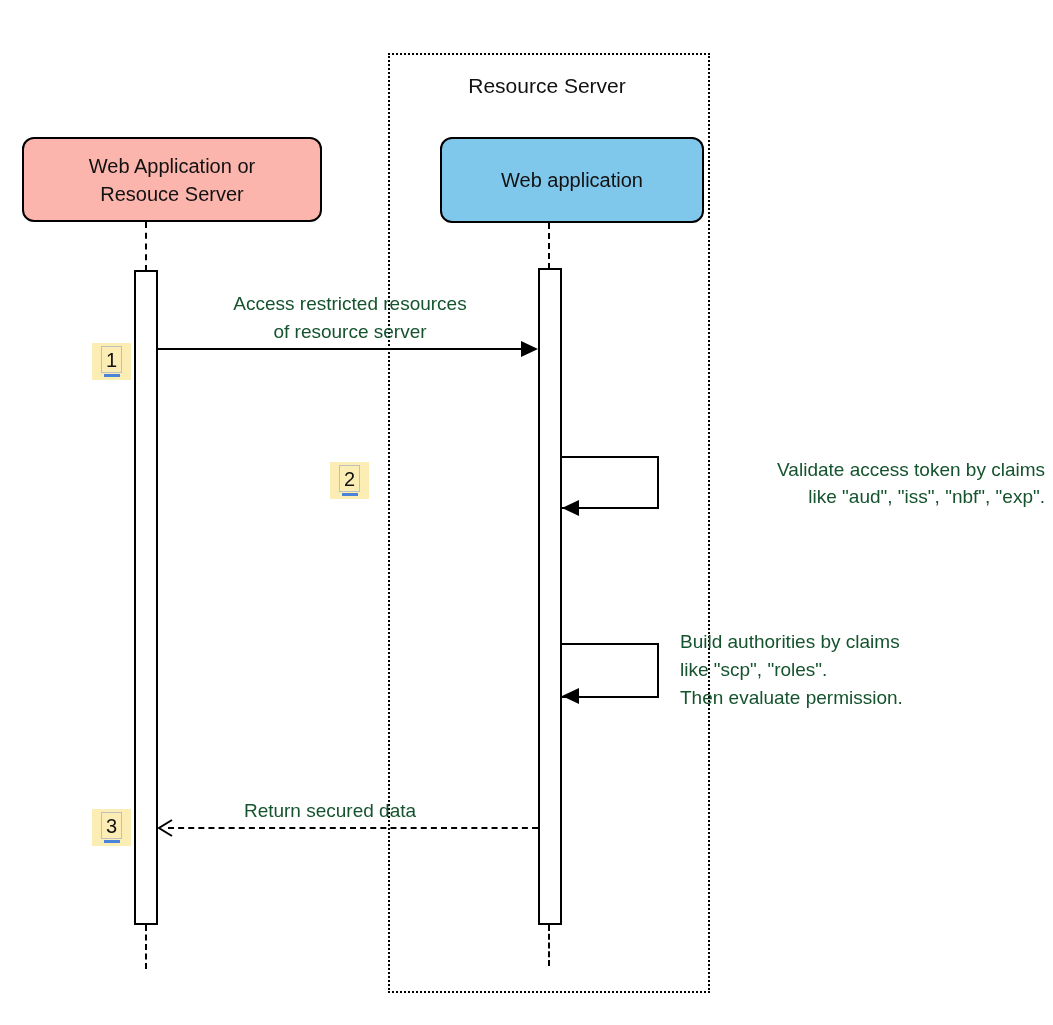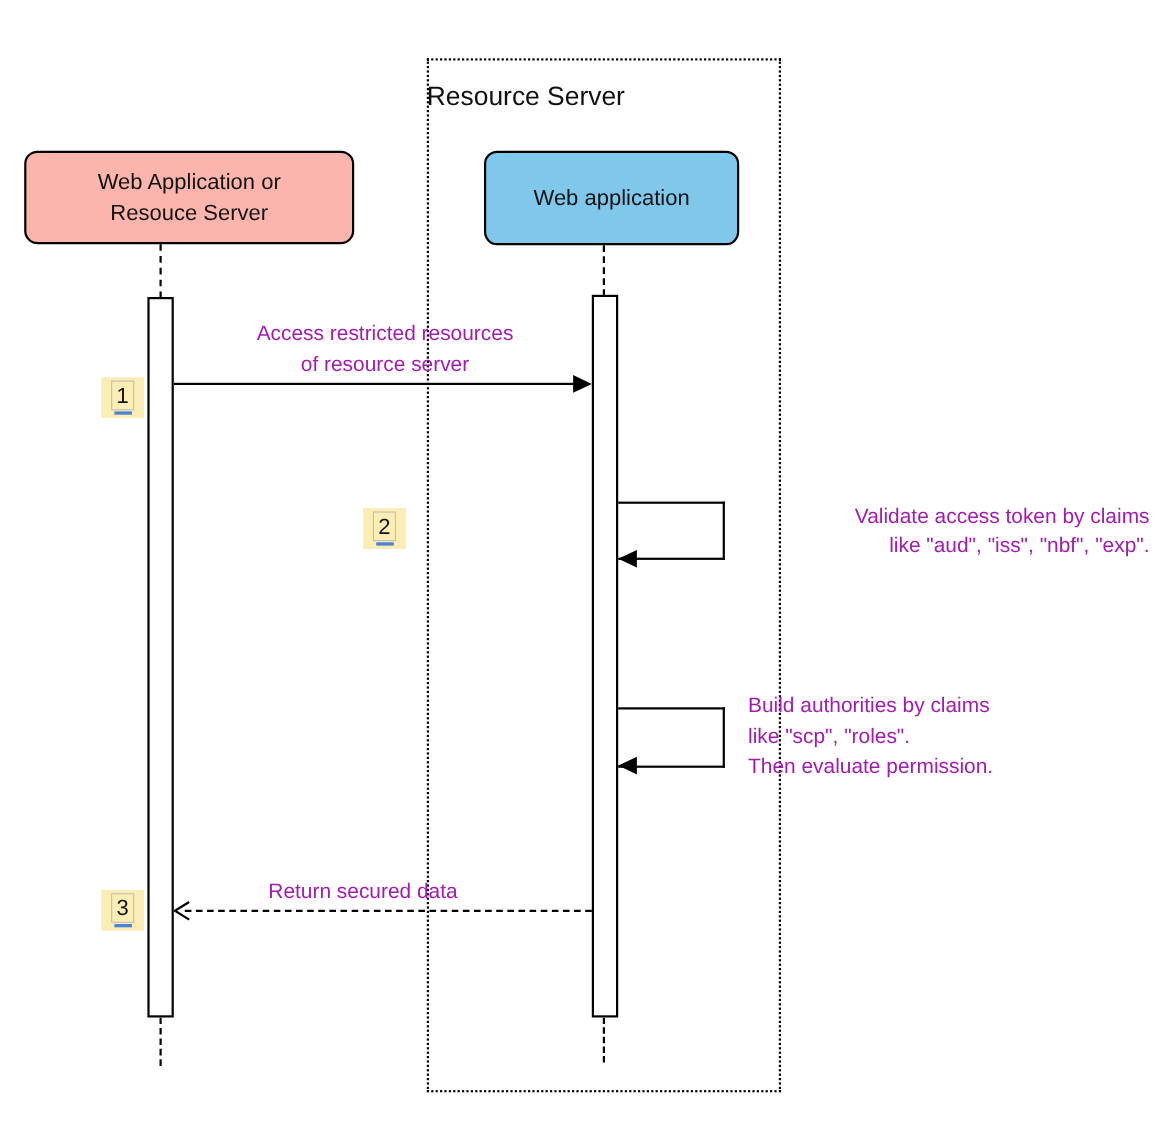--- a/index.html
+++ b/index.html
@@ -13,22 +13,22 @@
     overflow: hidden;
   }
   .abs { position: absolute; }
 
   
   .frame {
     border: 2px dotted #000000;
     background: transparent;
   }
   .frame-title {
-    font-size: 24px;
-    text-align: left;
+    font-size: 21px;
+    text-align: center;
     color: #111;
   }
 
   
   .actor {
     border: 2px solid #000000;
     border-radius: 12px;
     display: flex;
     align-items: center;
     justify-content: center;
@@ -53,21 +53,21 @@
     background: #ffffff;
     border: 2px solid #000000;
     box-sizing: border-box;
   }
 
   
   .msg-text {
     font-size: 19px;
     line-height: 28px;
     white-space: pre-line;
-    color: #a21caf;
+    color: #14532d;
   }
   .msg-text.center { text-align: center; }
 
   
   .line-solid  { height: 0; border-top: 2px solid #000000; }
   .line-dashed { height: 0; border-top: 2px dashed #000000; }
 
   
   .head-right {
     width: 0; height: 0;
@@ -126,21 +126,21 @@
   <div class="abs frame" style="left:388px; top:53px; width:318px; height:936px;"></div>
   <div class="abs frame-title" style="left:388px; top:74px; width:318px;">Resource Server</div>
 
   <div class="abs lifeline" style="left:145px; top:222px; height:49px;"></div>
   <div class="abs lifeline" style="left:145px; top:925px; height:44px;"></div>
   <div class="abs lifeline" style="left:548px; top:223px; height:46px;"></div>
   <div class="abs lifeline" style="left:548px; top:925px; height:41px;"></div>
 
   <div class="abs actor client" style="left:22px; top:137px; width:300px; height:85px;">Web Application or
 Resouce Server</div>
-  <div class="abs actor server" style="left:440px; top:137px; width:232px; height:86px;">Web application</div>
+  <div class="abs actor server" style="left:440px; top:137px; width:264px; height:86px;">Web application</div>
 
   <div class="abs activation" style="left:134px; top:270px; width:24px; height:655px;"></div>
   <div class="abs activation" style="left:538px; top:268px; width:24px; height:657px;"></div>
 
   <div class="abs msg-text center" style="left:155px; top:290px; width:390px;">Access restricted resources
 of resource server</div>
   <div class="abs line-solid" style="left:158px; top:348px; width:366px;"></div>
   <div class="abs head-right" style="left:521px; top:341px;"></div>
   <div class="abs seq-label" style="left:92px; top:343px;">
     <div class="seq-digit-box">1</div>

